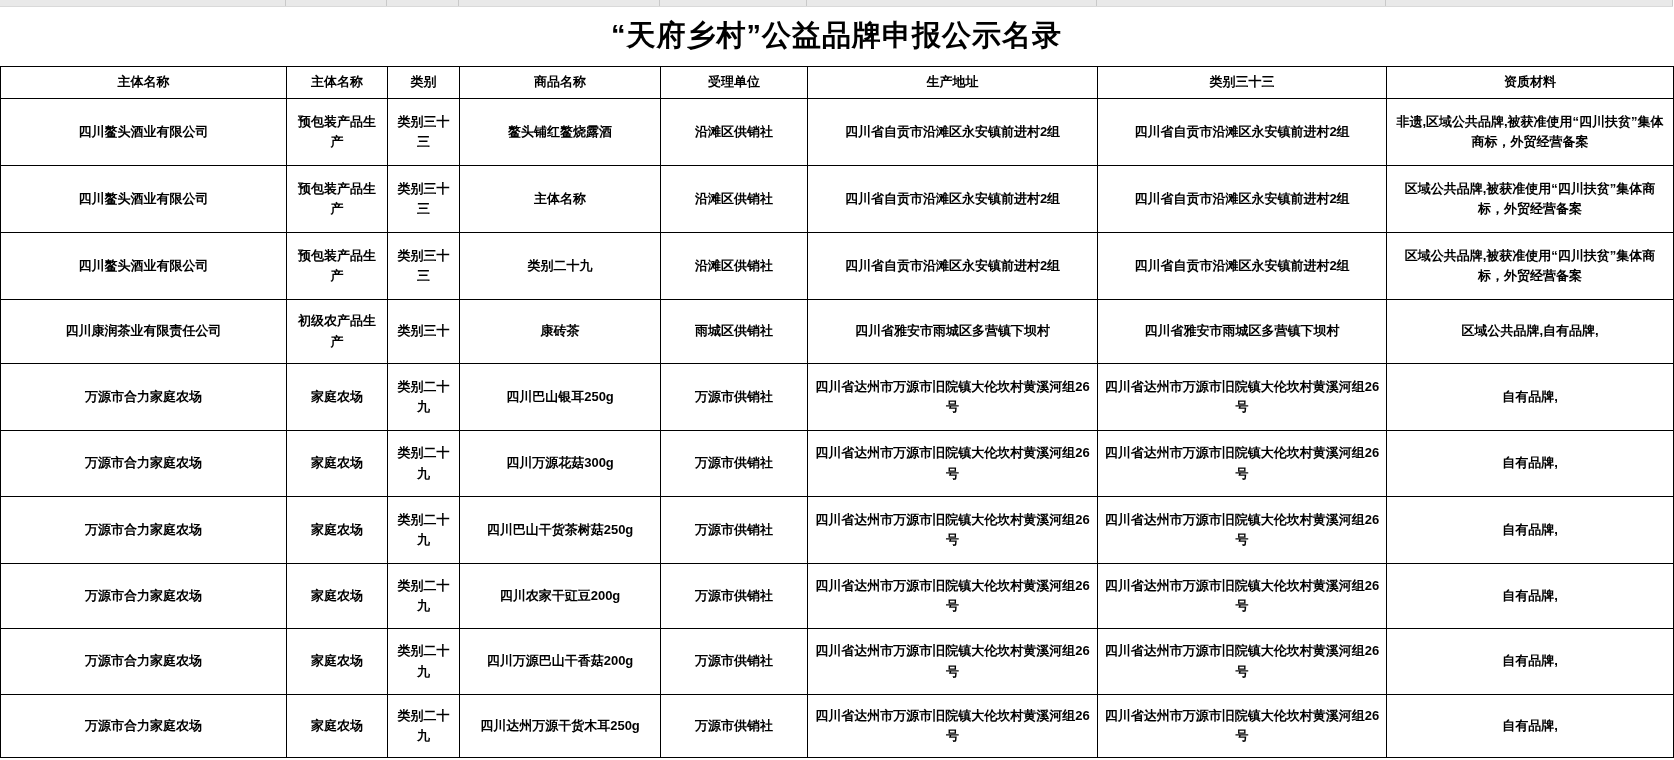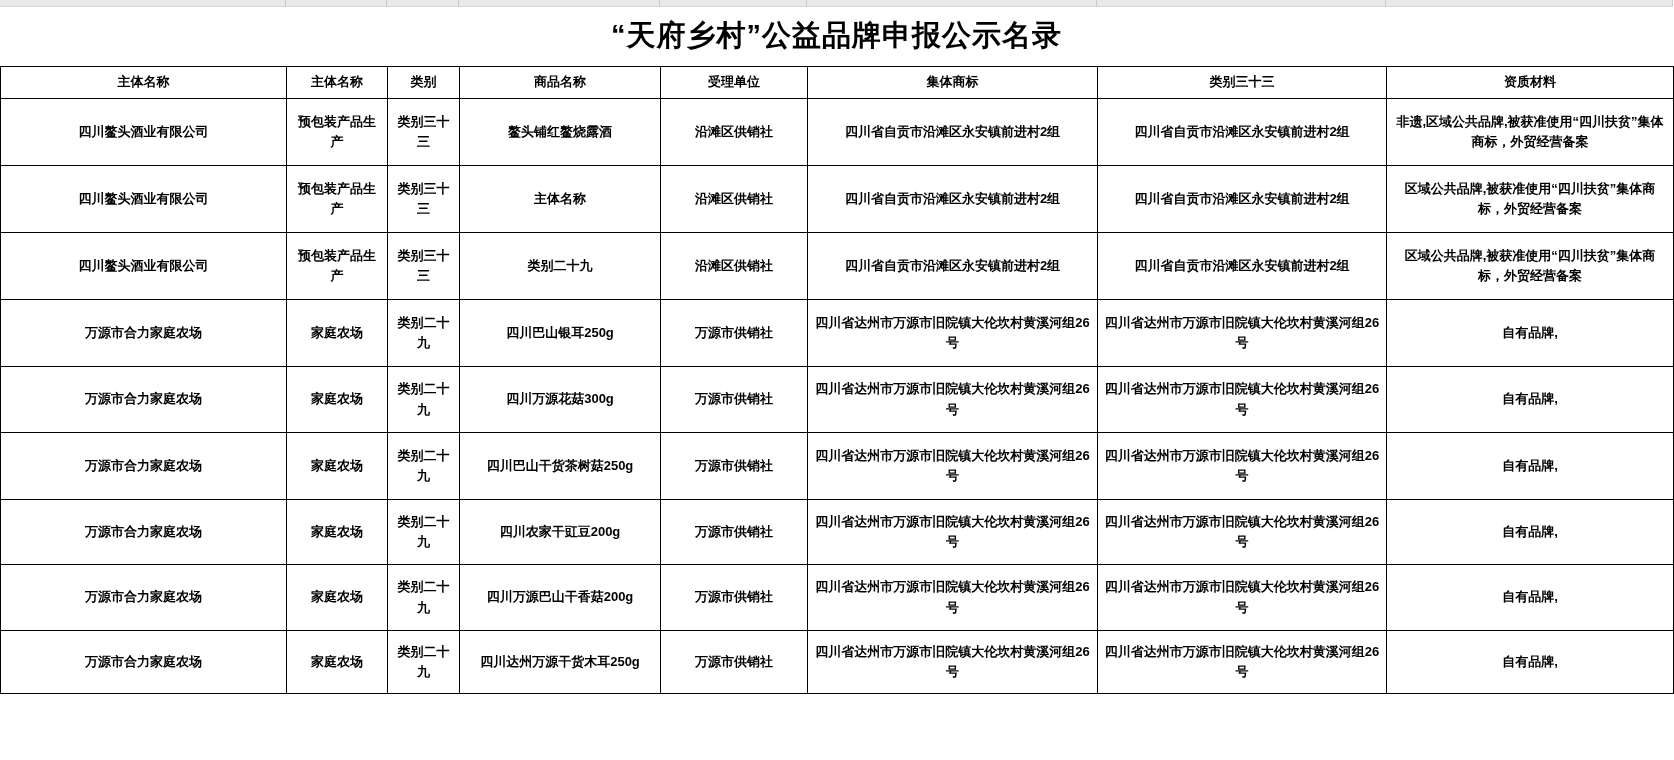--- a/index.html
+++ b/index.html
@@ -100,21 +100,21 @@
         <col style="width: 289px;">
         <col style="width: 287px;">
       </colgroup>
     <thead>
       <tr>
         <th>主体名称</th>
         <th>主体名称</th>
         <th>类别</th>
         <th>商品名称</th>
         <th>受理单位</th>
-        <th>集体商标</th>
+        <th>生产地址</th>
         <th>类别三十三</th>
         <th>资质材料</th>
       </tr>
     </thead>
     <tbody id="table-body">
         <tr style="height: 67px;">
           <td>四川鳌头酒业有限公司</td>
           <td>预包装产品生产</td>
           <td>类别三十三</td>
           <td>鳌头铺红鳌烧露酒</td>
@@ -136,20 +136,30 @@
         <tr style="height: 67px;">
           <td>四川鳌头酒业有限公司</td>
           <td>预包装产品生产</td>
           <td>类别三十三</td>
           <td>类别二十九</td>
           <td>沿滩区供销社</td>
           <td>四川省自贡市沿滩区永安镇前进村2组</td>
           <td>四川省自贡市沿滩区永安镇前进村2组</td>
           <td>区域公共品牌,被获准使用“四川扶贫”集体商标，外贸经营备案</td>
         </tr>
+        <tr style="height: 64px;">
+          <td>四川康润茶业有限责任公司</td>
+          <td>初级农产品生产</td>
+          <td>类别三十</td>
+          <td>康砖茶</td>
+          <td>雨城区供销社</td>
+          <td>四川省雅安市雨城区多营镇下坝村</td>
+          <td>四川省雅安市雨城区多营镇下坝村</td>
+          <td>区域公共品牌,自有品牌,</td>
+        </tr>
         <tr style="height: 67px;">
           <td>万源市合力家庭农场</td>
           <td>家庭农场</td>
           <td>类别二十九</td>
           <td>四川巴山银耳250g</td>
           <td>万源市供销社</td>
           <td>四川省达州市万源市旧院镇大伦坎村黄溪河组26号</td>
           <td>四川省达州市万源市旧院镇大伦坎村黄溪河组26号</td>
           <td>自有品牌,</td>
         </tr>

